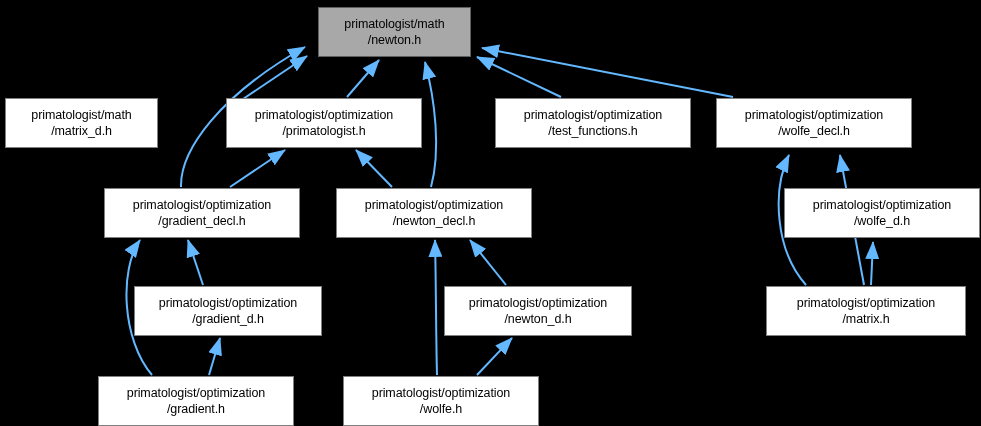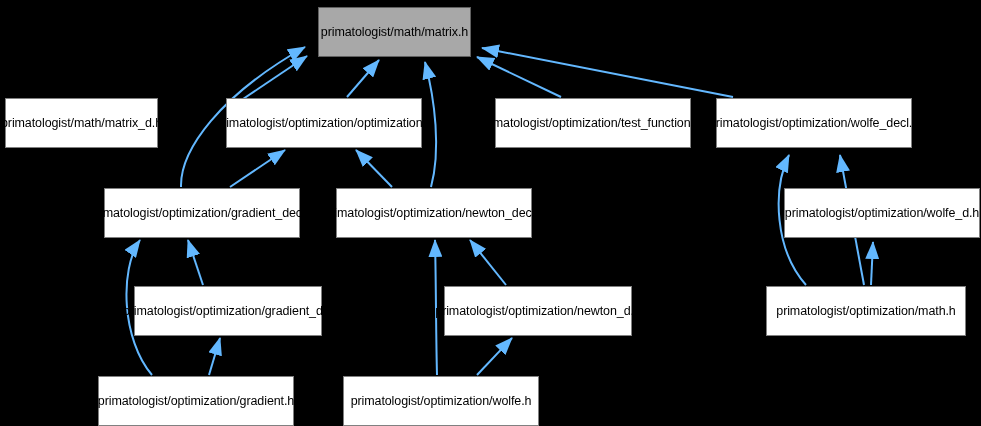--- a/index.html
+++ b/index.html
@@ -25,21 +25,21 @@
   .node {
     position: absolute;
     box-sizing: border-box;
     border: 1px solid #808080;
     background: #ffffff;
     color: #000000;
     font-size: 12.5px;
     line-height: 1.28;
     text-align: center;
     display: flex;
-    flex-direction: row;
+    flex-direction: column;
     align-items: center;
     justify-content: center;
     z-index: 2;
     letter-spacing: -0.1px;
   }
   .node.root {
     background: #a8a8a8;
     border-color: #606060;
   }
   .node .l1, .node .l2 {
@@ -73,29 +73,29 @@
         <path d="M 506,285 L 470,240" fill="none" stroke="#63b8ff" stroke-width="2" marker-end="url(#arrowhead)"></path>
         <path d="M 477,375 L 512,338" fill="none" stroke="#63b8ff" stroke-width="2" marker-end="url(#arrowhead)"></path>
         <path d="M 806,285 C 775,250 772,190 789,155" fill="none" stroke="#63b8ff" stroke-width="2" marker-end="url(#arrowhead)"></path>
         <path d="M 864,285 L 840,155" fill="none" stroke="#63b8ff" stroke-width="2" marker-end="url(#arrowhead)"></path>
         <path d="M 871,285 L 873,242" fill="none" stroke="#63b8ff" stroke-width="2" marker-end="url(#arrowhead)"></path>
       </g>
   </svg>
   <div id="node-layer">
       <div class="node root" style="left: 318px; top: 7px; width: 153px; height: 50px;">
         <span class="l1">primatologist/math</span>
-        <span class="l2">/matrix.h</span>
+        <span class="l2">/newton.h</span>
       </div>
       <div class="node" style="left: 5px; top: 98px; width: 153px; height: 50px;">
         <span class="l1">primatologist/math</span>
         <span class="l2">/matrix_d.h</span>
       </div>
       <div class="node" style="left: 226px; top: 98px; width: 196px; height: 50px;">
         <span class="l1">primatologist/optimization</span>
-        <span class="l2">/optimization.h</span>
+        <span class="l2">/primatologist.h</span>
       </div>
       <div class="node" style="left: 495px; top: 98px; width: 196px; height: 50px;">
         <span class="l1">primatologist/optimization</span>
         <span class="l2">/test_functions.h</span>
       </div>
       <div class="node" style="left: 716px; top: 98px; width: 196px; height: 50px;">
         <span class="l1">primatologist/optimization</span>
         <span class="l2">/wolfe_decl.h</span>
       </div>
       <div class="node" style="left: 104px; top: 188px; width: 196px; height: 50px;">
@@ -113,21 +113,21 @@
       <div class="node" style="left: 134px; top: 286px; width: 188px; height: 50px;">
         <span class="l1">primatologist/optimization</span>
         <span class="l2">/gradient_d.h</span>
       </div>
       <div class="node" style="left: 444px; top: 286px; width: 188px; height: 50px;">
         <span class="l1">primatologist/optimization</span>
         <span class="l2">/newton_d.h</span>
       </div>
       <div class="node" style="left: 766px; top: 286px; width: 200px; height: 50px;">
         <span class="l1">primatologist/optimization</span>
-        <span class="l2">/math.h</span>
+        <span class="l2">/matrix.h</span>
       </div>
       <div class="node" style="left: 98px; top: 376px; width: 196px; height: 50px;">
         <span class="l1">primatologist/optimization</span>
         <span class="l2">/gradient.h</span>
       </div>
       <div class="node" style="left: 343px; top: 376px; width: 196px; height: 50px;">
         <span class="l1">primatologist/optimization</span>
         <span class="l2">/wolfe.h</span>
       </div>
     </div>

